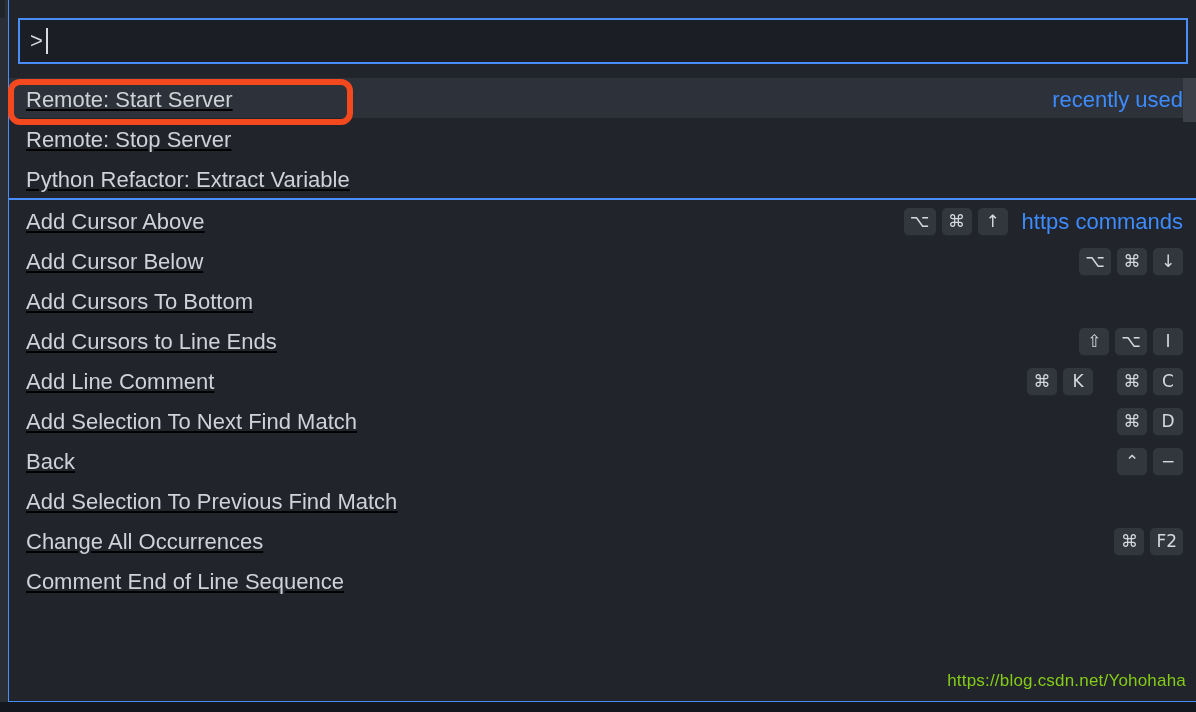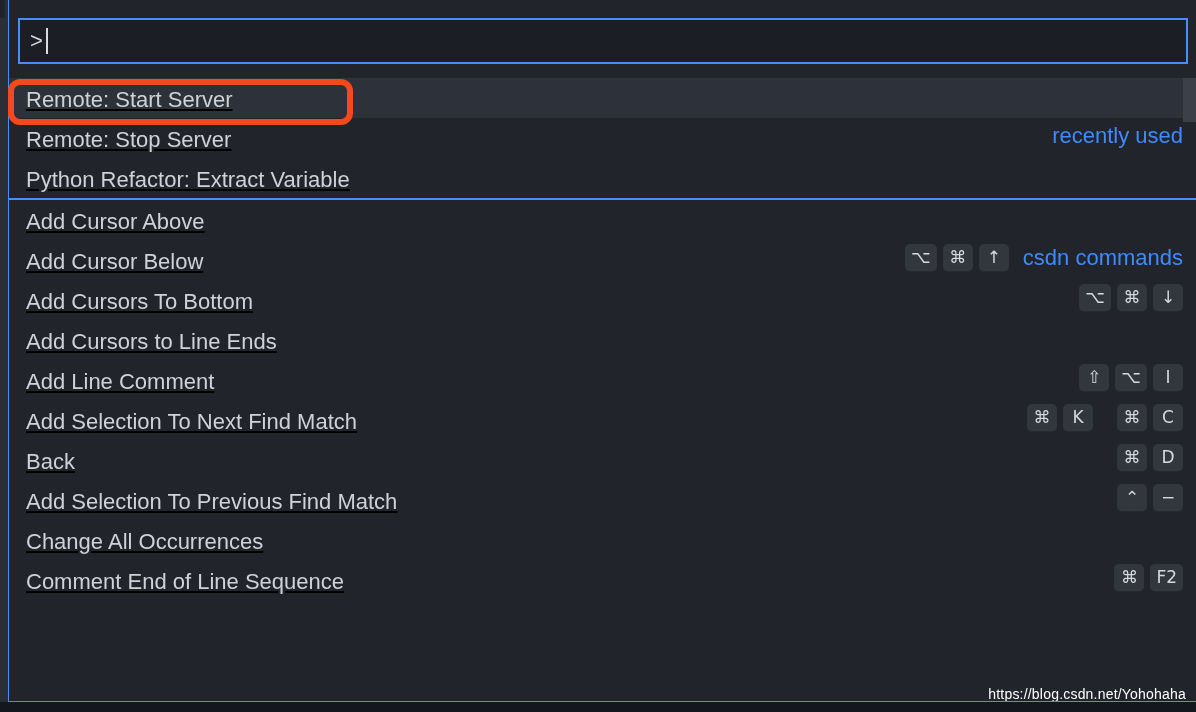--- a/index.html
+++ b/index.html
@@ -112,21 +112,20 @@
 
   .row-right {
     position: absolute;
     right: 0;
     top: 0;
     height: 44px;
     display: flex;
     align-items: center;
     gap: 0;
     padding-right: 14px;
-    margin-top: 36px;
   }
 
   
   .group-label {
     font-size: 22px;
     color: #3d8bfd;
     line-height: 1;
     margin-left: 14px;
     white-space: nowrap;
   }
@@ -170,23 +169,23 @@
     top: 0;
     width: 14px;
     height: 44px;
     background: #3c4149;
   }
 
   
   .watermark {
     position: absolute;
     right: 10px;
-    bottom: 0;
-    font-size: 14px;
-    color: #ffffff;
+    bottom: 12px;
+    font-size: 17px;
+    color: #84cc16;
     letter-spacing: 0.2px;
     line-height: 1;
   }
 
   
   .bottom-band {
     position: absolute;
     left: 0;
     bottom: 0;
     width: 1196px;
@@ -227,21 +226,21 @@
         </div>
         <div class="divider"></div>
         <div class="row">
           <span class="row-label">Add Cursor Above</span>
           <div class="row-right">
             <div class="keys">
               <span class="key">⌥</span>
               <span class="key">⌘</span>
               <span class="key">↑</span>
             </div>
-            <span class="group-label">csdn commands</span>
+            <span class="group-label">https commands</span>
           </div>
         </div>
         <div class="row">
           <span class="row-label">Add Cursor Below</span>
           <div class="row-right">
             <div class="keys">
               <span class="key">⌥</span>
               <span class="key">⌘</span>
               <span class="key">↓</span>
             </div>

